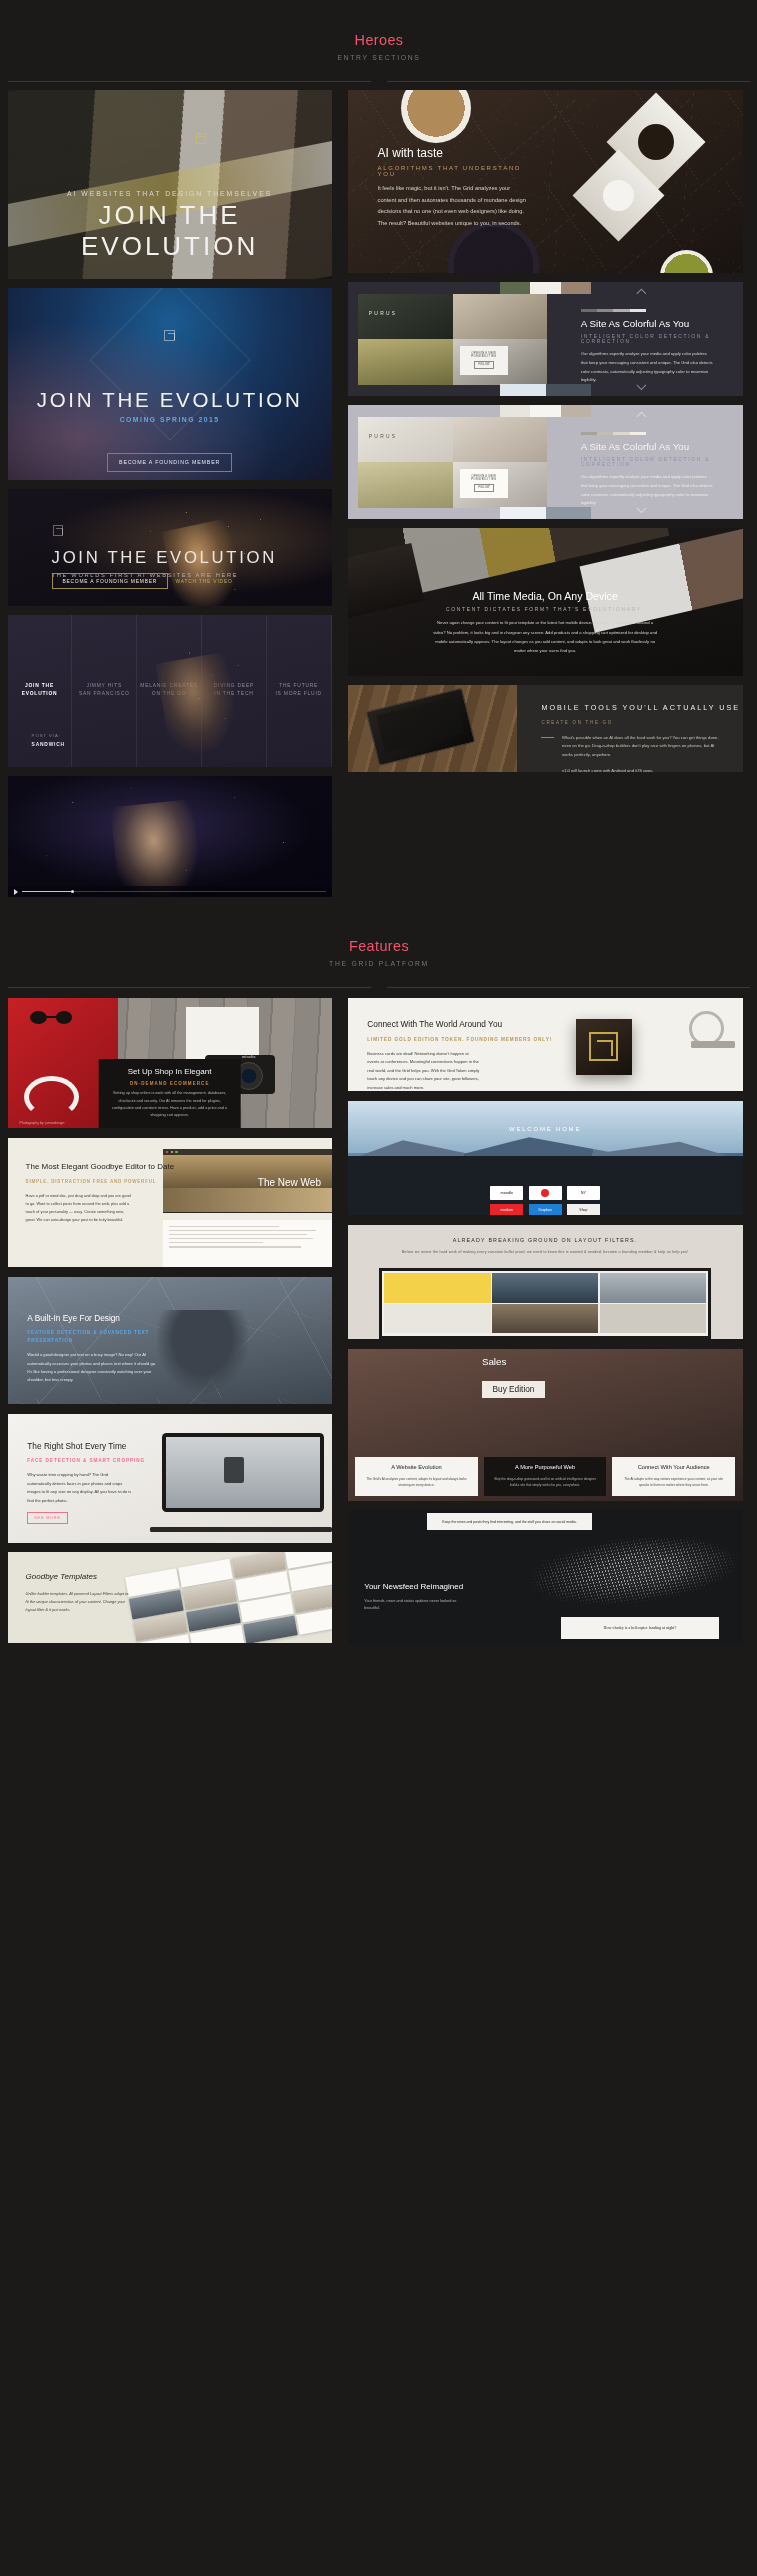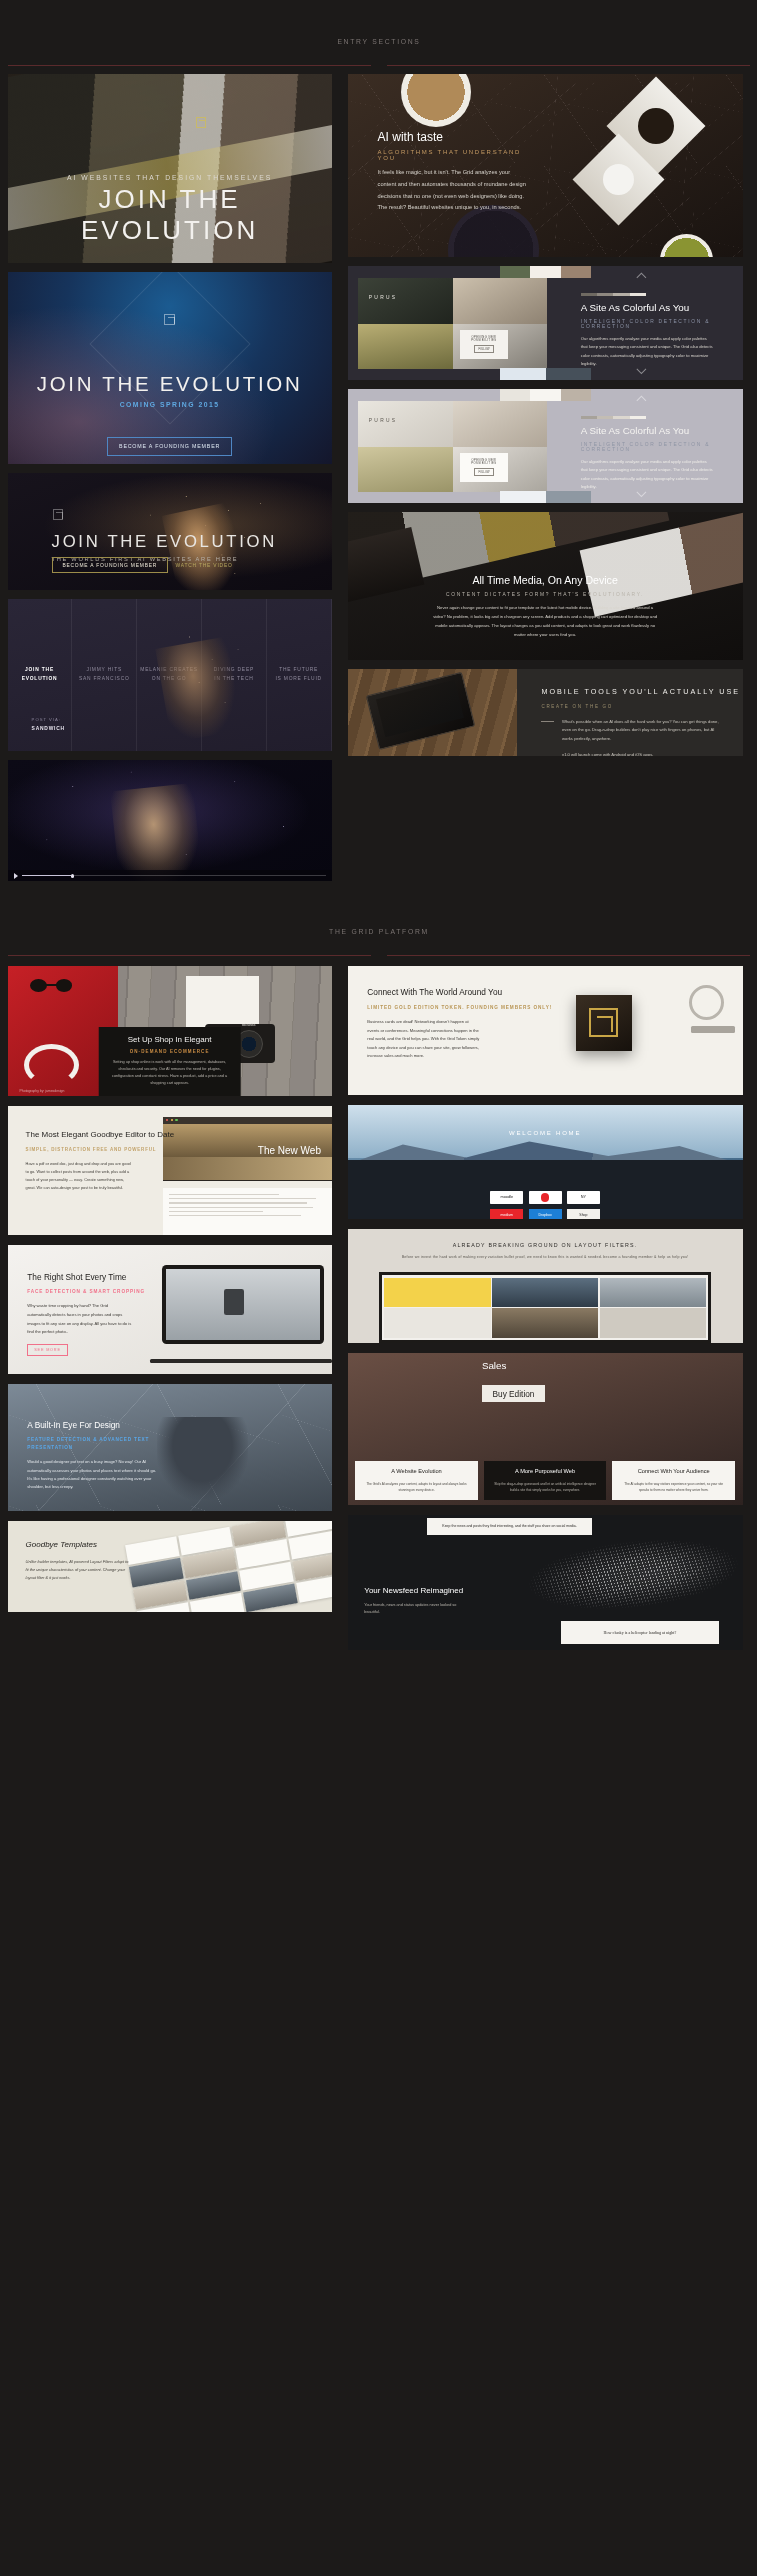--- a/index.html
+++ b/index.html
@@ -229,21 +229,21 @@
   .f1 .cam { position:absolute; left:61%; top:44%; width:70px; height:39px; background:#1d1b19; border-radius:3.8px; }
   .f1 .cam:after { content:""; position:absolute; right:12px; top:6.8px; width:26px; height:26px; border-radius:50%;
      background:radial-gradient(circle,#0b1b2e 0 40%,#2b2a28 40% 100%); border:1.5px solid #4a4844; }
   .f1 .camlbl { position:absolute; right:19.7px; top:-1.5px; font-size:4.5px; color:#dcdad5; font-family:"Liberation Serif",serif; }
   .f1 .panel { position:absolute; left:50%; bottom:0; transform:translateX(-50%); width:44%; background:#141311; padding:7.6px 9px 9px; }
   .f1 .ph { font-size:8px; color:#f4f3f1; text-align:center; line-height:1.3; }
   .f1 .pe { font-size:4.5px; letter-spacing:1.1px; color:#c98c44; text-align:center; margin-top:3.8px; font-weight:700; }
   .f1 .pp { font-size:3.8px; line-height:1.9; color:#b9b5ae; text-align:center; margin-top:4.5px; }
   .credit { position:absolute; left:12px; bottom:3px; font-size:3.4px; color:rgba(255,255,255,.55); }
 
-  .f2 { height:129px; background:#f3f1eb; display:flex; }
+  .f2 { height:93px; background:#f3f1eb; display:flex; }
   .f2 .body { width:52%; padding:21px 0 0 19.7px; }
   .f2 h3 { font-size:8.3px; color:#1c1a18; font-weight:400; line-height:1.35; }
   .f2 .eb { font-size:4.7px; letter-spacing:0.9px; color:#b99656; margin-top:5.3px; line-height:1.7; font-weight:700; }
   .f2 p { font-size:4.1px; line-height:2.1; color:#3e3b37; margin-top:6px; max-width:114px; }
   .f2 .tokwrap { flex:1; position:relative; }
   .f2 .token { position:absolute; left:12%; top:22%; width:56px; height:56px;
      background:linear-gradient(150deg,#3a2e22,#16110c); box-shadow:0 4.5px 13.6px rgba(0,0,0,.4); display:flex; align-items:center; justify-content:center; }
   .f2 .token i { width:29px; height:29px; border:2.3px solid #c9a646; position:relative; }
   .f2 .token i:after { content:""; position:absolute; left:6px; top:6px; width:13.6px; height:13.6px; border:2.3px solid #c9a646; border-left:0; border-bottom:0; }
   .f2 .ring { position:absolute; right:10%; top:14%; width:35px; height:35px; border:3px solid #b9b5ad; border-radius:50%; }
@@ -351,20 +351,21 @@
   .g4 .c.dk { background:#161412; }
   .g4 .c h4 { font-size:5.7px; color:#1d1b19; font-weight:400; line-height:1.35; text-align:center; }
   .g4 .c.dk h4 { color:#fff; }
   .g4 .c p { font-size:3.2px; line-height:1.9; color:#4a4742; margin-top:4.5px; text-align:center; }
   .g4 .c.dk p { color:#b8b4ac; }
 </style>
 </head>
 <body>
 
 <div class="section-head">
+  <div class="section-title">Heroes</div>
   <div class="section-sub">ENTRY SECTIONS</div>
 </div>
 <div class="rule-row">
   <div class="rule"></div>
   <div class="rule"></div>
 </div>
 
 <div class="grid">
 
   <div class="col col-l">
@@ -571,20 +572,21 @@
             <div class="mt-p" style="margin-top:6.8px">v1.0 will launch come with Android and iOS apps.</div>
           </div>
         </div>
       </div>
     </div>
 
   </div>
 </div>
 
 <div class="section-head" style="padding-top:42px">
+  <div class="section-title">Features</div>
   <div class="section-sub">THE GRID PLATFORM</div>
 </div>
 <div class="rule-row">
   <div class="rule"></div>
   <div class="rule"></div>
 </div>
 
 <div class="fgrid">
 
   <div class="fcol-l">
@@ -628,42 +630,42 @@
           <div class="ln" style="width:60%"></div>
           <div class="ln" style="width:84%"></div>
       </div>
       <div class="body">
         <h3>The Most Elegant Goodbye Editor to Date</h3>
         <div class="eb">SIMPLE, DISTRACTION FREE AND POWERFUL</div>
         <p>Have a pdf or word doc, just drag and drop and you are good to go. Want to collect posts from around the web, plus add a touch of your personality — easy. Create something new, great. We can auto-design your post to be truly beautiful.</p>
       </div>
     </div>
 
-    <div class="card f4">
-      <div class="laptop">
-        <div class="scr">
-            <div class="rider"></div>
-          </div>
-      </div>
-      <div class="base"></div>
-      <div class="body">
-        <h3>The Right Shot Every Time</h3>
-        <div class="eb">FACE DETECTION &amp; SMART CROPPING</div>
-        <p>Why waste time cropping by hand? The Grid automatically detects faces in your photos and crops images to fit any size on any display. All you have to do is find the perfect photo..</p>
-        <span class="cta">SEE MORE</span>
-      </div>
-    </div>
-
     <div class="card f5">
       <div class="lines"></div>
       <div class="hood"></div>
       <div class="body">
         <h3>A Built-In Eye For Design</h3>
         <div class="eb">FEATURE DETECTION &amp; ADVANCED TEXT PRESENTATION</div>
         <p>Would a good designer put text on a busy image? No way! Our AI automatically assesses your photos and places text where it should go. It's like having a professional designer constantly watching over your shoulder, but less creepy.</p>
+      </div>
+    </div>
+
+    <div class="card f4">
+      <div class="laptop">
+        <div class="scr">
+            <div class="rider"></div>
+          </div>
+      </div>
+      <div class="base"></div>
+      <div class="body">
+        <h3>The Right Shot Every Time</h3>
+        <div class="eb">FACE DETECTION &amp; SMART CROPPING</div>
+        <p>Why waste time cropping by hand? The Grid automatically detects faces in your photos and crops images to fit any size on any display. All you have to do is find the perfect photo..</p>
+        <span class="cta">SEE MORE</span>
       </div>
     </div>
 
     <div class="card f6">
       <div class="fan">
         <div></div>
           <div></div>
           <div></div>
           <div></div>
           <div></div>

